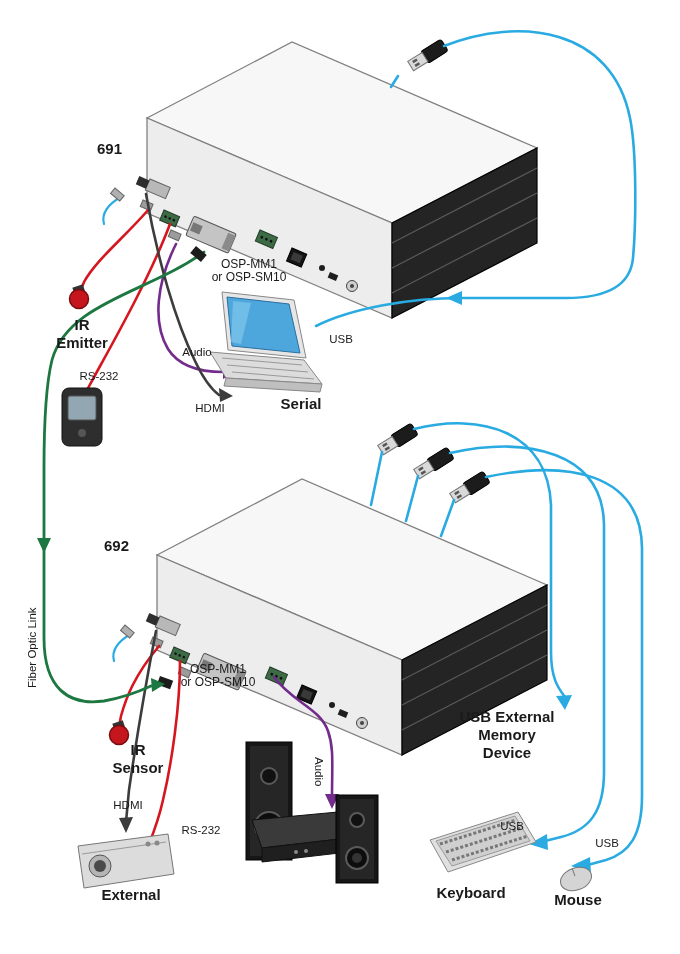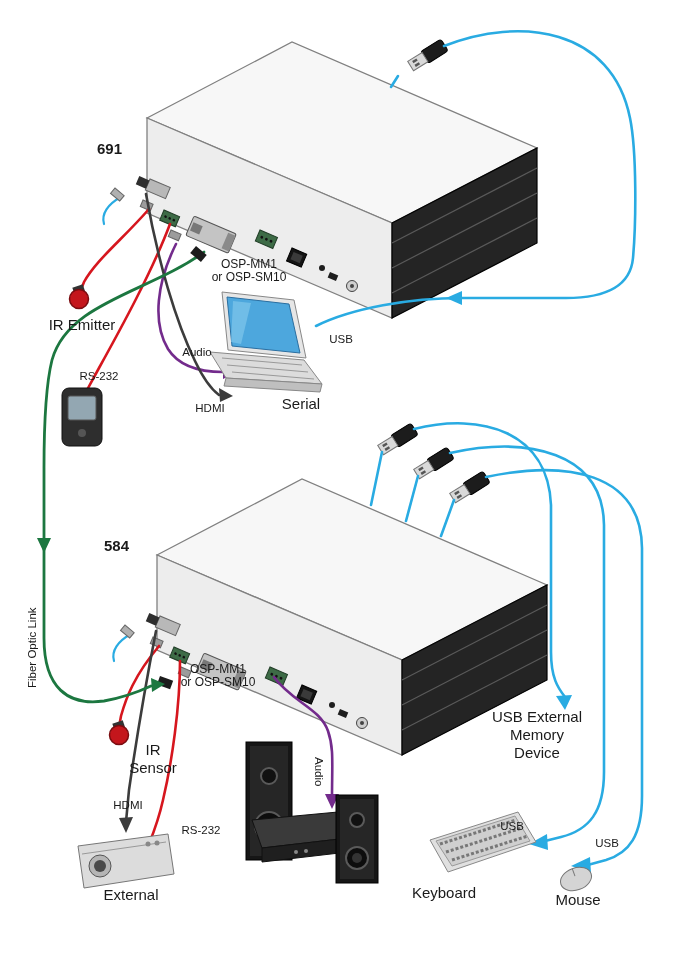--- a/index.html
+++ b/index.html
@@ -1,19 +1,19 @@
 <!DOCTYPE html>
 <html><head>
 <meta charset="utf-8">
 <style>
   html,body{margin:0;padding:0;background:#fff;}
   .stage{position:relative;width:680px;height:954px;background:#ffffff;
          font-family:"Liberation Sans", sans-serif;color:#1a1a1a;overflow:hidden;}
   .stage svg{position:absolute;left:0;top:0;}
-  .lbl{position:absolute;font-size:15px;line-height:18px;white-space:normal;}
+  .lbl{position:absolute;font-size:15px;line-height:18px;white-space:normal;font-weight:bold;}
   .sm{position:absolute;font-size:11.5px;line-height:13px;}
   .c{transform:translateX(-50%);text-align:center;}
   .bold{font-weight:bold;}
   .vert-up{transform:rotate(-90deg);transform-origin:0 0;white-space:nowrap;}
   .vert-down{writing-mode:vertical-rl;white-space:nowrap;}
   .osp{position:absolute;font-size:12px;line-height:13px;text-align:center;transform:translateX(-50%);}
 </style>
 </head>
 <body>
 
@@ -197,42 +197,42 @@
     <line x1="452" y1="860" x2="528" y2="836" stroke="#777" stroke-width="3" stroke-dasharray="3,2"></line>
   </g>
 
   <g transform="translate(576,879) rotate(-20)">
     <ellipse rx="16" ry="11" fill="#d4d4d4" stroke="#777"></ellipse>
     <line x1="0" y1="-11" x2="0" y2="-3" stroke="#777"></line>
   </g>
 </svg>
 
 <div class="lbl bold" style="left:97px;top:140px;">691</div>
-<div class="lbl bold" style="left:104px;top:537px;">584</div>
+<div class="lbl bold" style="left:104px;top:537px;">692</div>
 
 <div class="osp" style="left:249px;top:258px;">
   <div>OSP-MM1</div>
   <div>or OSP-SM10</div>
 </div>
 <div class="osp" style="left:218px;top:663px;">
   <div>OSP-MM1</div>
   <div>or OSP-SM10</div>
 </div>
 
 <div class="lbl c" style="left:82px;top:316px;width:70px;">IR Emitter</div>
 <div class="sm c" style="left:99px;top:370px;">RS-232</div>
 <div class="sm c" style="left:197px;top:346px;">Audio</div>
 <div class="sm c" style="left:210px;top:402px;">HDMI</div>
 <div class="lbl c" style="left:301px;top:395px;">Serial</div>
 <div class="sm c" style="left:341px;top:333px;">USB</div>
 <div class="sm vert-up" style="left:26px;top:688px;">Fiber Optic Link</div>
-<div class="lbl c" style="left:153px;top:741px;width:60px;">IR Sensor</div>
+<div class="lbl c" style="left:138px;top:741px;width:60px;">IR Sensor</div>
 <div class="sm c" style="left:128px;top:799px;">HDMI</div>
 <div class="sm c" style="left:201px;top:824px;">RS-232</div>
 <div class="lbl c" style="left:131px;top:886px;">External</div>
 <div class="sm vert-down" style="left:312px;top:757px;">Audio</div>
-<div class="lbl c" style="left:537px;top:708px;width:100px;">USB External Memory Device</div>
+<div class="lbl c" style="left:507px;top:708px;width:100px;">USB External Memory Device</div>
 <div class="sm c" style="left:512px;top:820px;">USB</div>
 <div class="sm c" style="left:607px;top:837px;">USB</div>
-<div class="lbl c" style="left:444px;top:884px;text-align:right;">Keyboard</div>
+<div class="lbl c" style="left:471px;top:884px;text-align:right;">Keyboard</div>
 <div class="lbl c" style="left:568px;top:891px;padding-left:20px;">Mouse</div>
 
 </div>
 
 </body></html>

